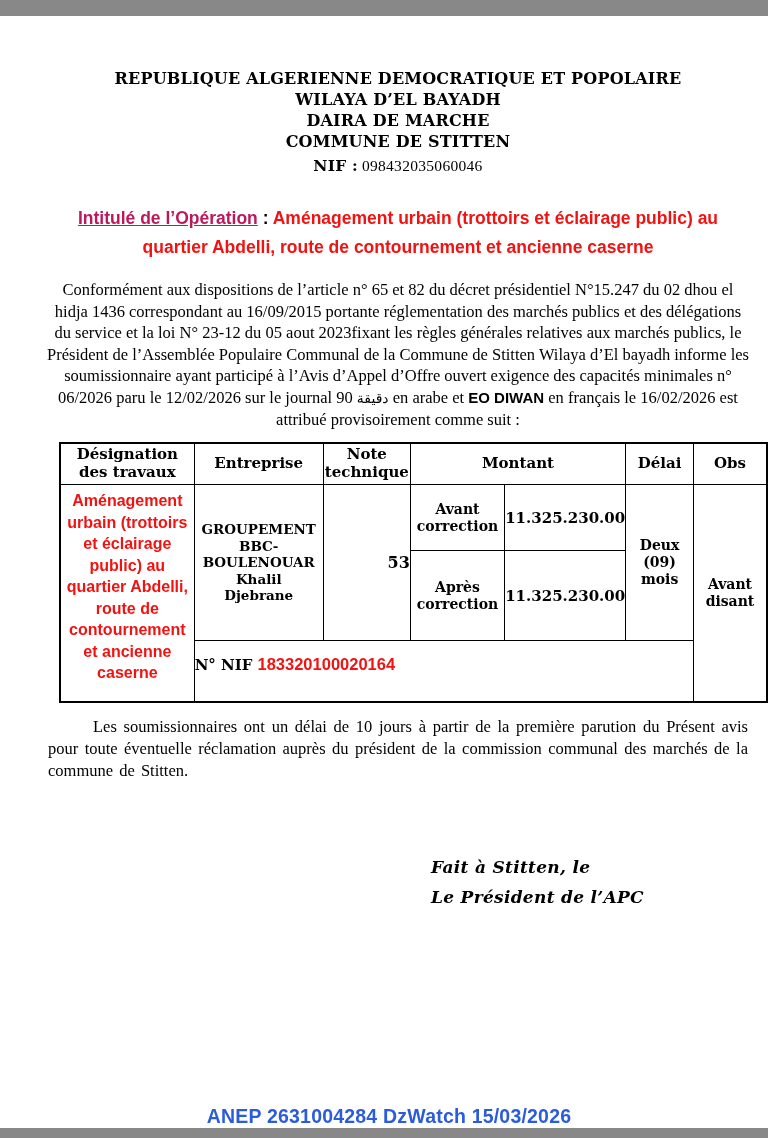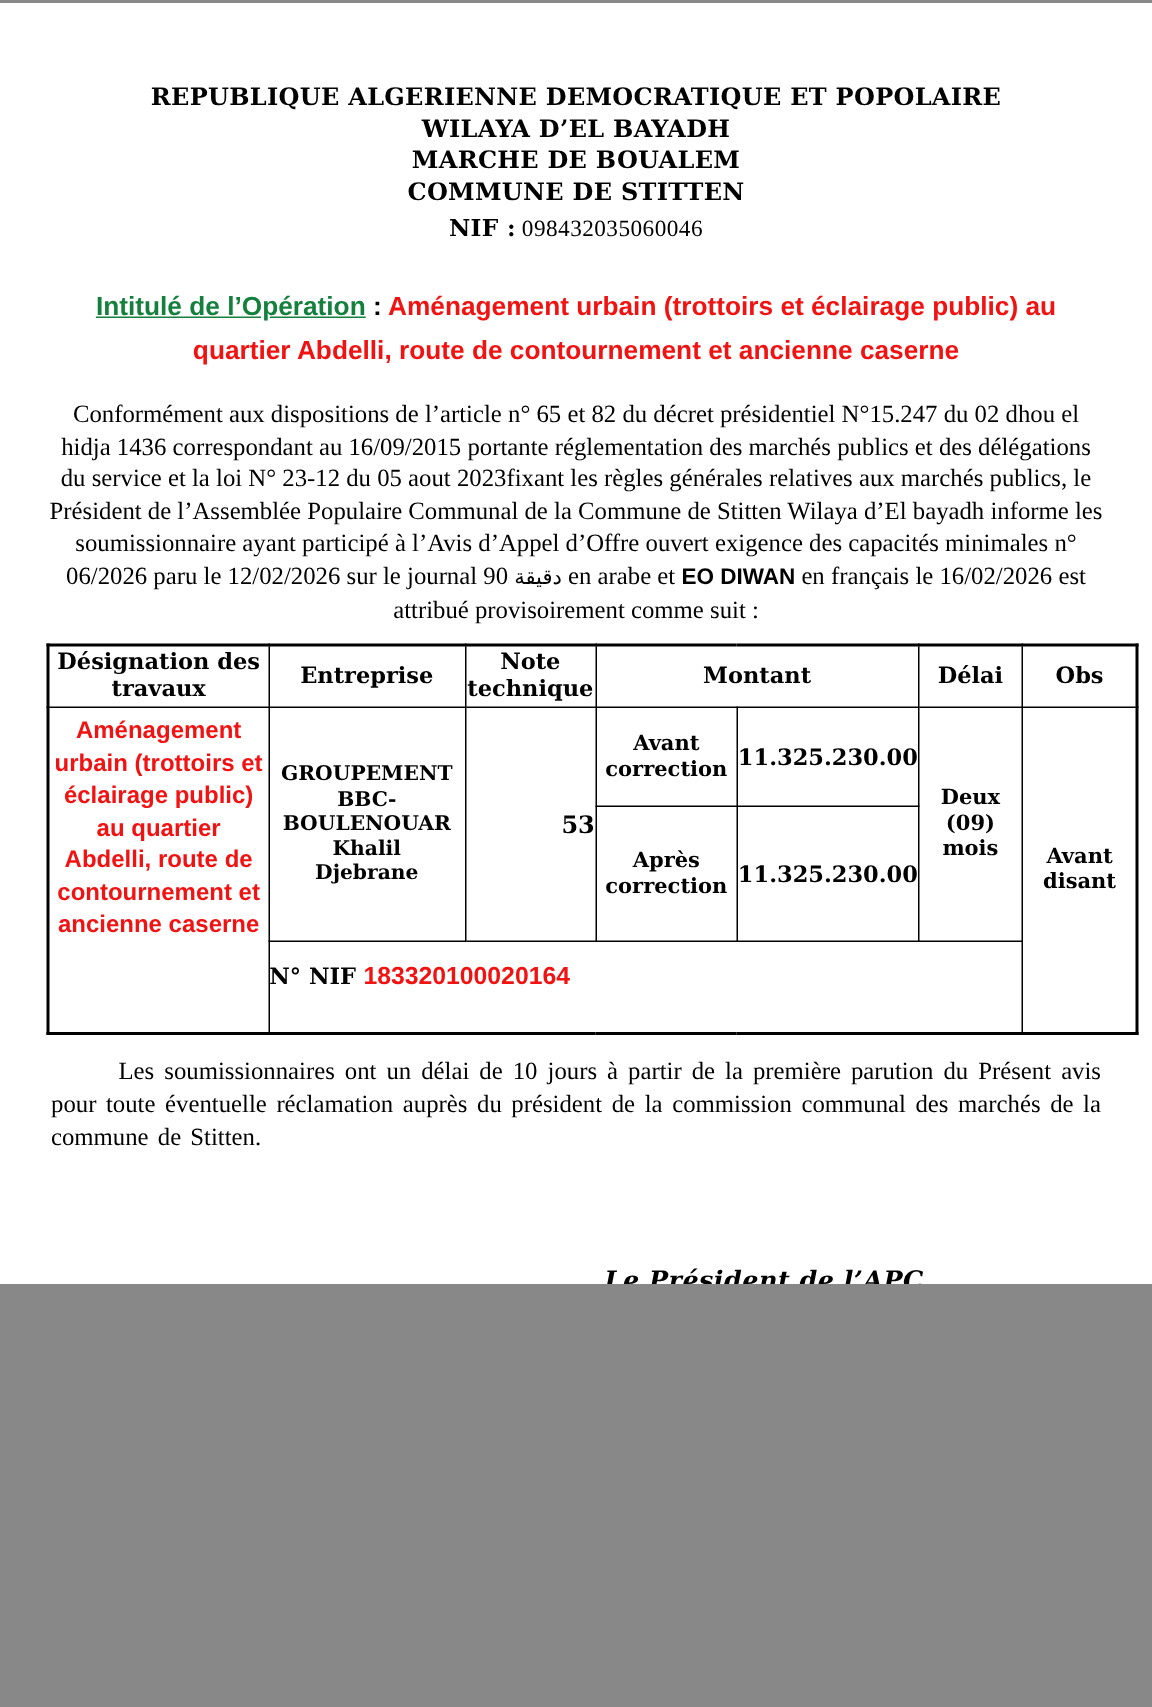--- a/index.html
+++ b/index.html
@@ -4,26 +4,27 @@
 <style>
   :root{
     --red:#f11212;
     --blue:#2b5cd9;
     --ink:#000;
   }
   *{margin:0;padding:0;box-sizing:border-box;}
   html,body{background:#888;}
   .page{
     position:relative;
-    width:768px;height:854px;
-    margin:2px auto;
+    width:768px;height:1112px;
+    margin:16px auto;
     background:#ffffff;
     color:var(--ink);
     overflow:hidden;
     font-family:"DejaVu Serif",serif;
+    padding-left:28px;
   }
   
   .gov-header{
     padding-top:52px;
     text-align:center;
     font-weight:bold;
     font-size:16px;
     line-height:21px;
     letter-spacing:.2px;
   }
@@ -53,21 +54,21 @@
   
   .operation{
     margin:27px auto 0;
     width:668px;
     text-align:center;
     font-family:"Liberation Sans",sans-serif;
     font-weight:bold;
     font-size:17.5px;
     line-height:29px;
   }
-  .operation .op-label{color:#15803d;text-decoration:underline;}
+  .operation .op-label{color:#be185d;text-decoration:underline;}
   .operation .op-sep{color:#000;}
   .operation .op-value{color:var(--red);}
   
   .body-par{
     margin:17px auto 0;
     width:706px;
     text-align:center;
     font-family:"Liberation Serif",serif;
     font-size:16.5px;
     line-height:21.5px;
@@ -161,21 +162,21 @@
   }
 </style>
 </head>
 <body>
 
 <div class="page">
 
   <div class="gov-header">
     <div>REPUBLIQUE ALGERIENNE DEMOCRATIQUE ET POPOLAIRE</div>
     <div>WILAYA D’EL BAYADH</div>
-    <div>MARCHE DE BOUALEM</div>
+    <div>DAIRA DE MARCHE</div>
     <div>COMMUNE DE STITTEN</div>
     <div class="nif-line">
       <span class="nif-label">NIF :</span><span class="nif-value">098432035060046</span>
     </div>
   </div>
 
 
   <div class="operation">
     <span class="op-label">Intitulé de l’Opération</span><span class="op-sep"> : </span><span class="op-value">Aménagement urbain (trottoirs et éclairage public) au quartier Abdelli, route de contournement et ancienne caserne</span>
   </div>
@@ -220,19 +221,19 @@
         <td class="c-nif" colspan="5">
           <span>N° NIF</span><span class="nif-num">183320100020164</span>
         </td>
       </tr>
     </tbody>
   </table>
 
   <p class="closing-par">Les soumissionnaires ont un délai de 10 jours à partir de la première parution du Présent avis pour toute éventuelle réclamation auprès du président de la commission communal des marchés de la commune de Stitten.</p>
 
   <div class="signature">
+    <div>Fait à Stitten, le</div>
     <div>Le Président de l’APC</div>
-    <div>Fait à Stitten, le</div>
   </div>
 
   <div class="anep-footer">ANEP 2631004284 DzWatch 15/03/2026</div>
 
 </div>
 
 </body></html>

